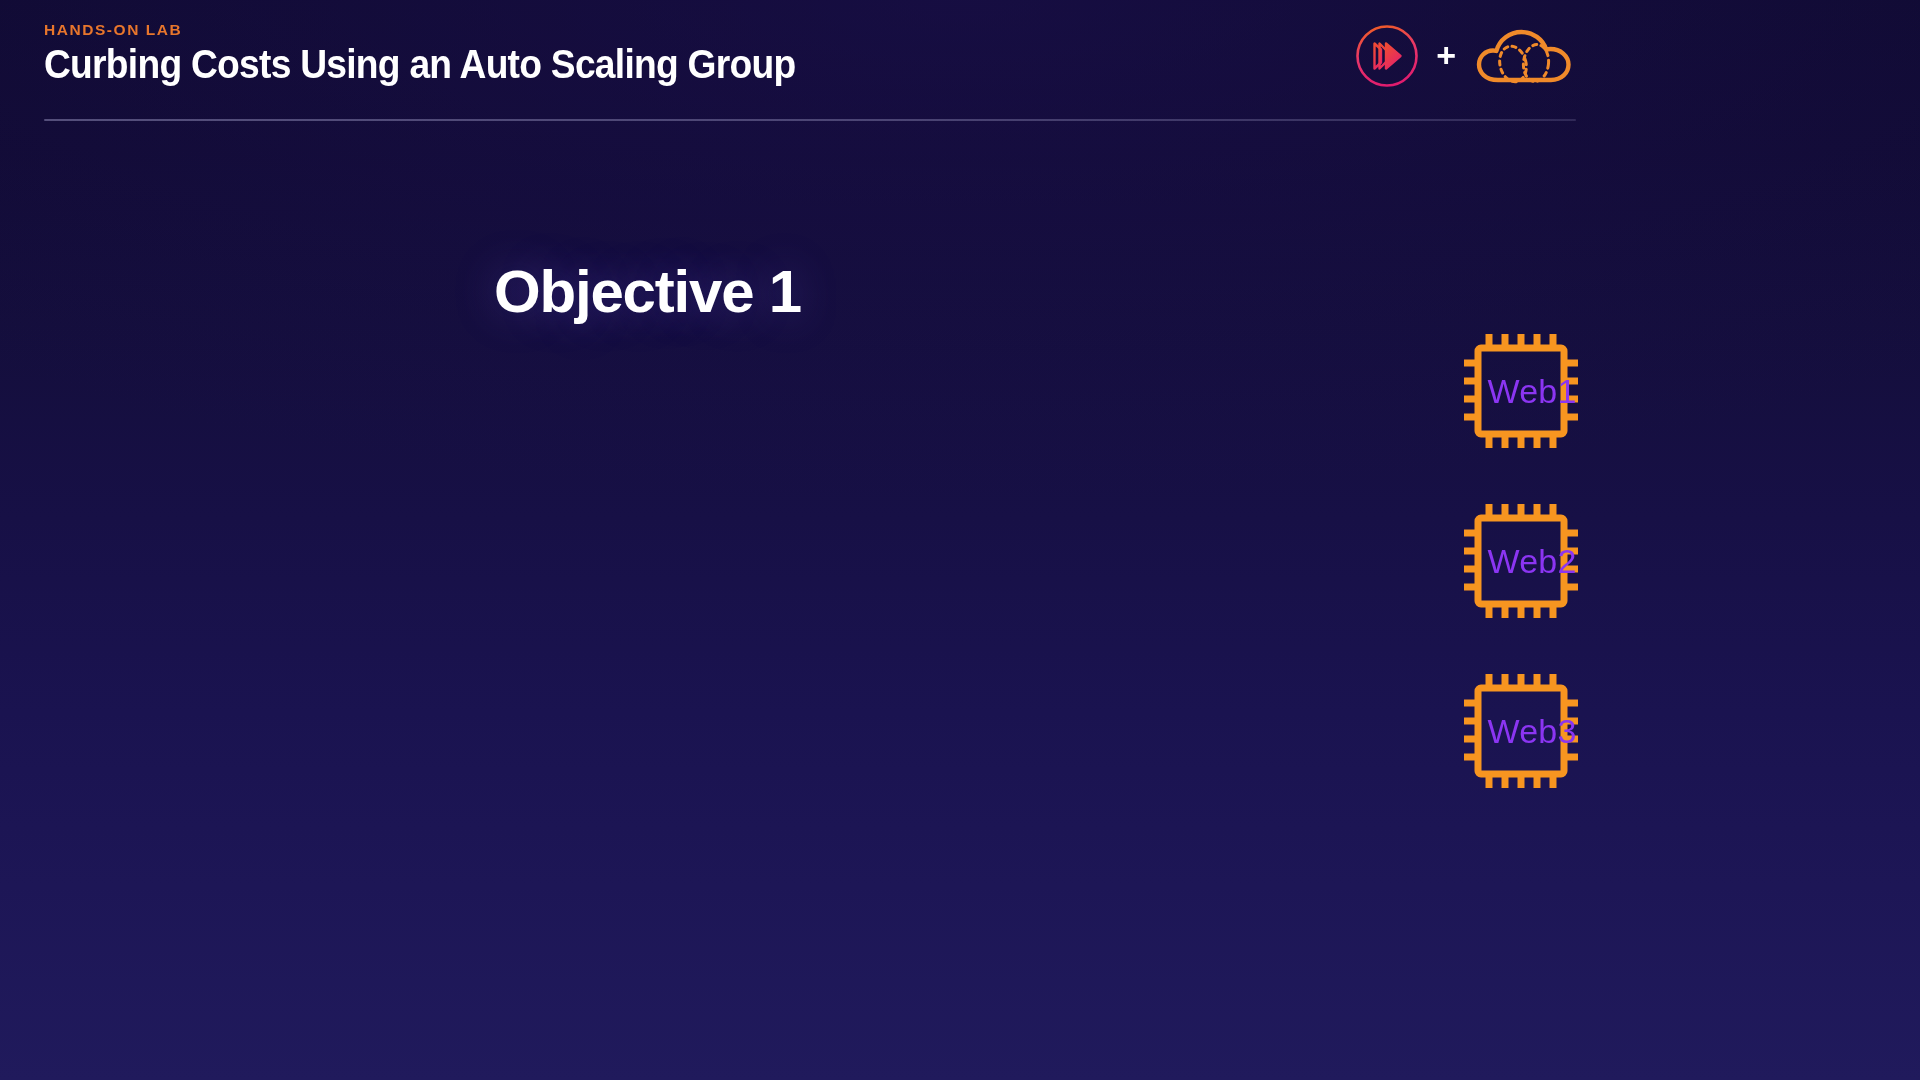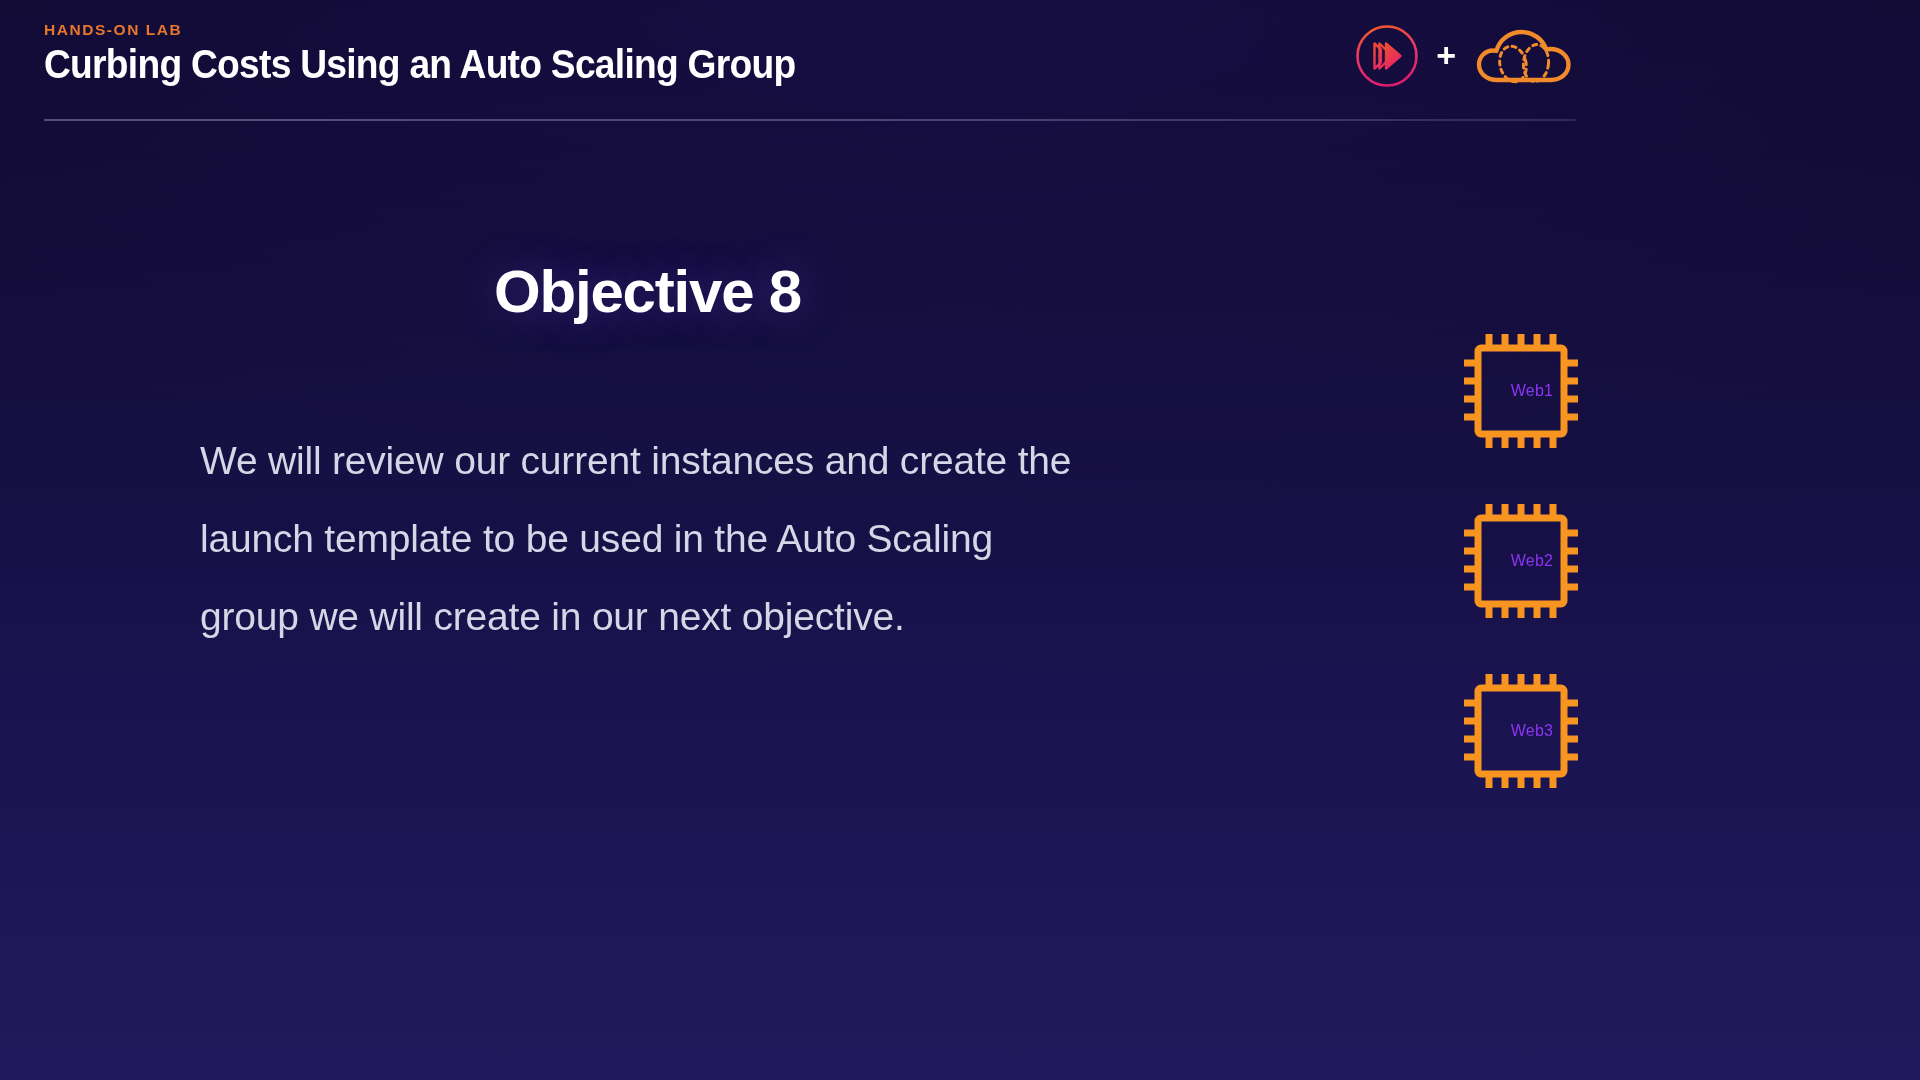--- a/index.html
+++ b/index.html
@@ -160,21 +160,21 @@
   .chip svg { display: block; width: 160px; height: 138px; }
   .chip-label {
     position: absolute;
     left: 0;
     top: 0;
     width: 160px;
     height: 138px;
     display: flex;
     align-items: center;
     justify-content: center;
-    font-size: 16px;
+    font-size: 34px;
     color: #8b35f2;
     letter-spacing: 0.2px;
     pointer-events: none;
   }
 </style>
 </head>
 <body>
 
 <div id="slide">
 
@@ -223,23 +223,22 @@
           </svg>
         </span>
 
       </div>
     </div>
     <div class="header-rule"></div>
   </div>
 
   <div class="content">
 
-    <div class="objective-title">Objective 8</div>
-
-    <div class="objective-body">We will review our current instances and create the launch template to be used in the Auto Scaling group we will create in our next objective.</div>
+    <div class="objective-title">Objective 1</div>
+
 
     <div class="chip-stack">
 
       <div class="chip">
         <span>
           <svg viewBox="0 0 160 138" aria-hidden="true">
             <g stroke="#f79520" stroke-width="7" stroke-linecap="butt">
               <line x1="37" y1="12" x2="37" y2="26"></line>
               <line x1="53" y1="12" x2="53" y2="26"></line>
               <line x1="69" y1="12" x2="69" y2="26"></line>

